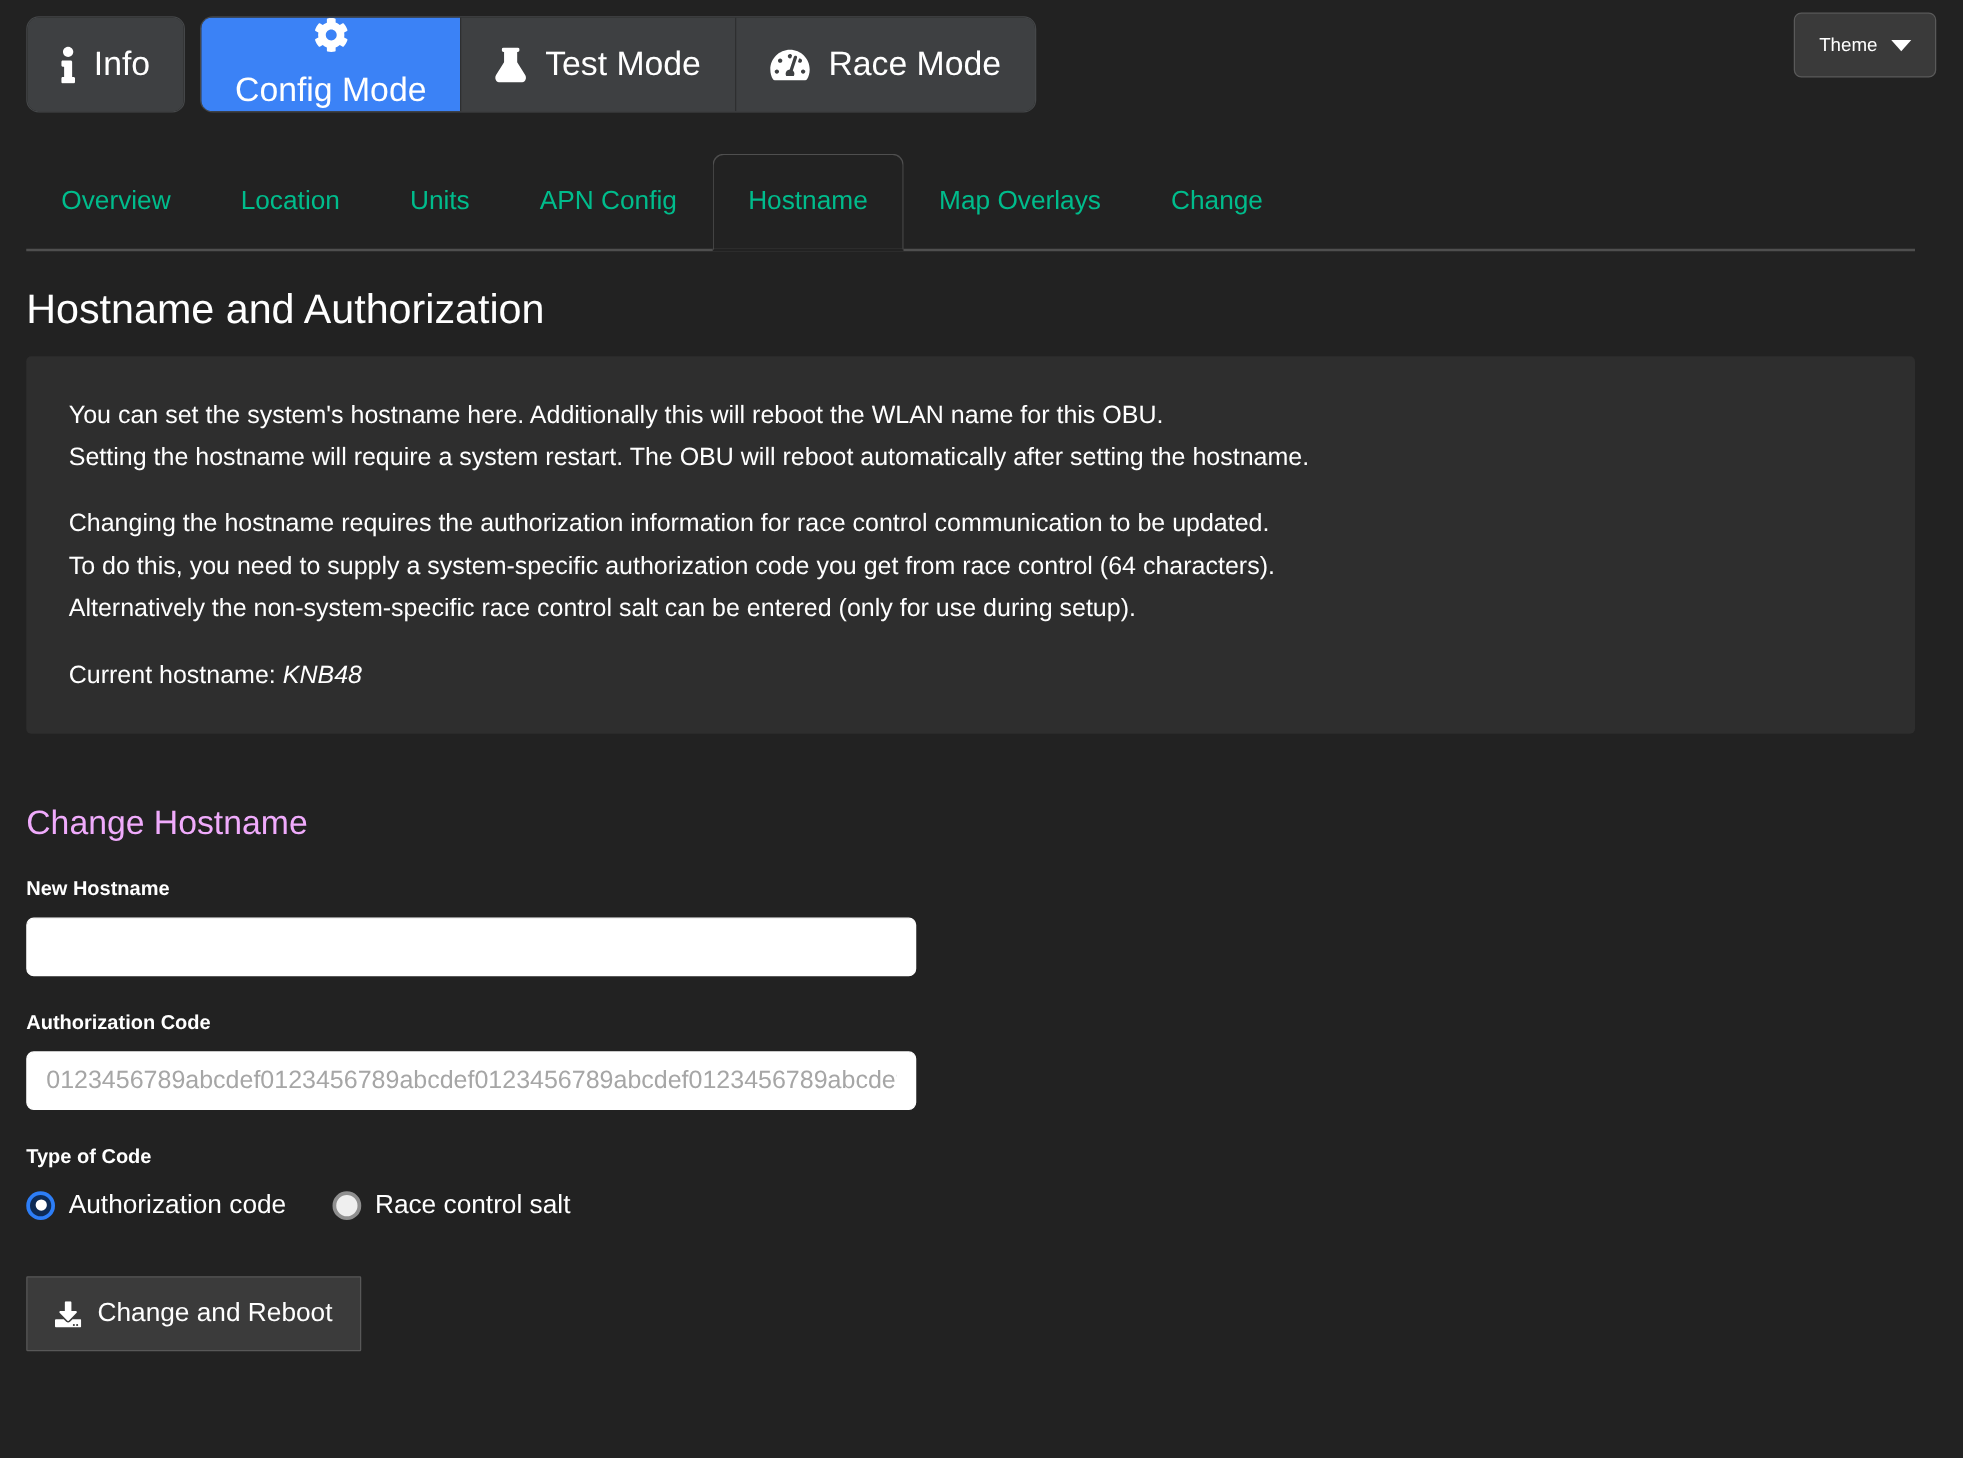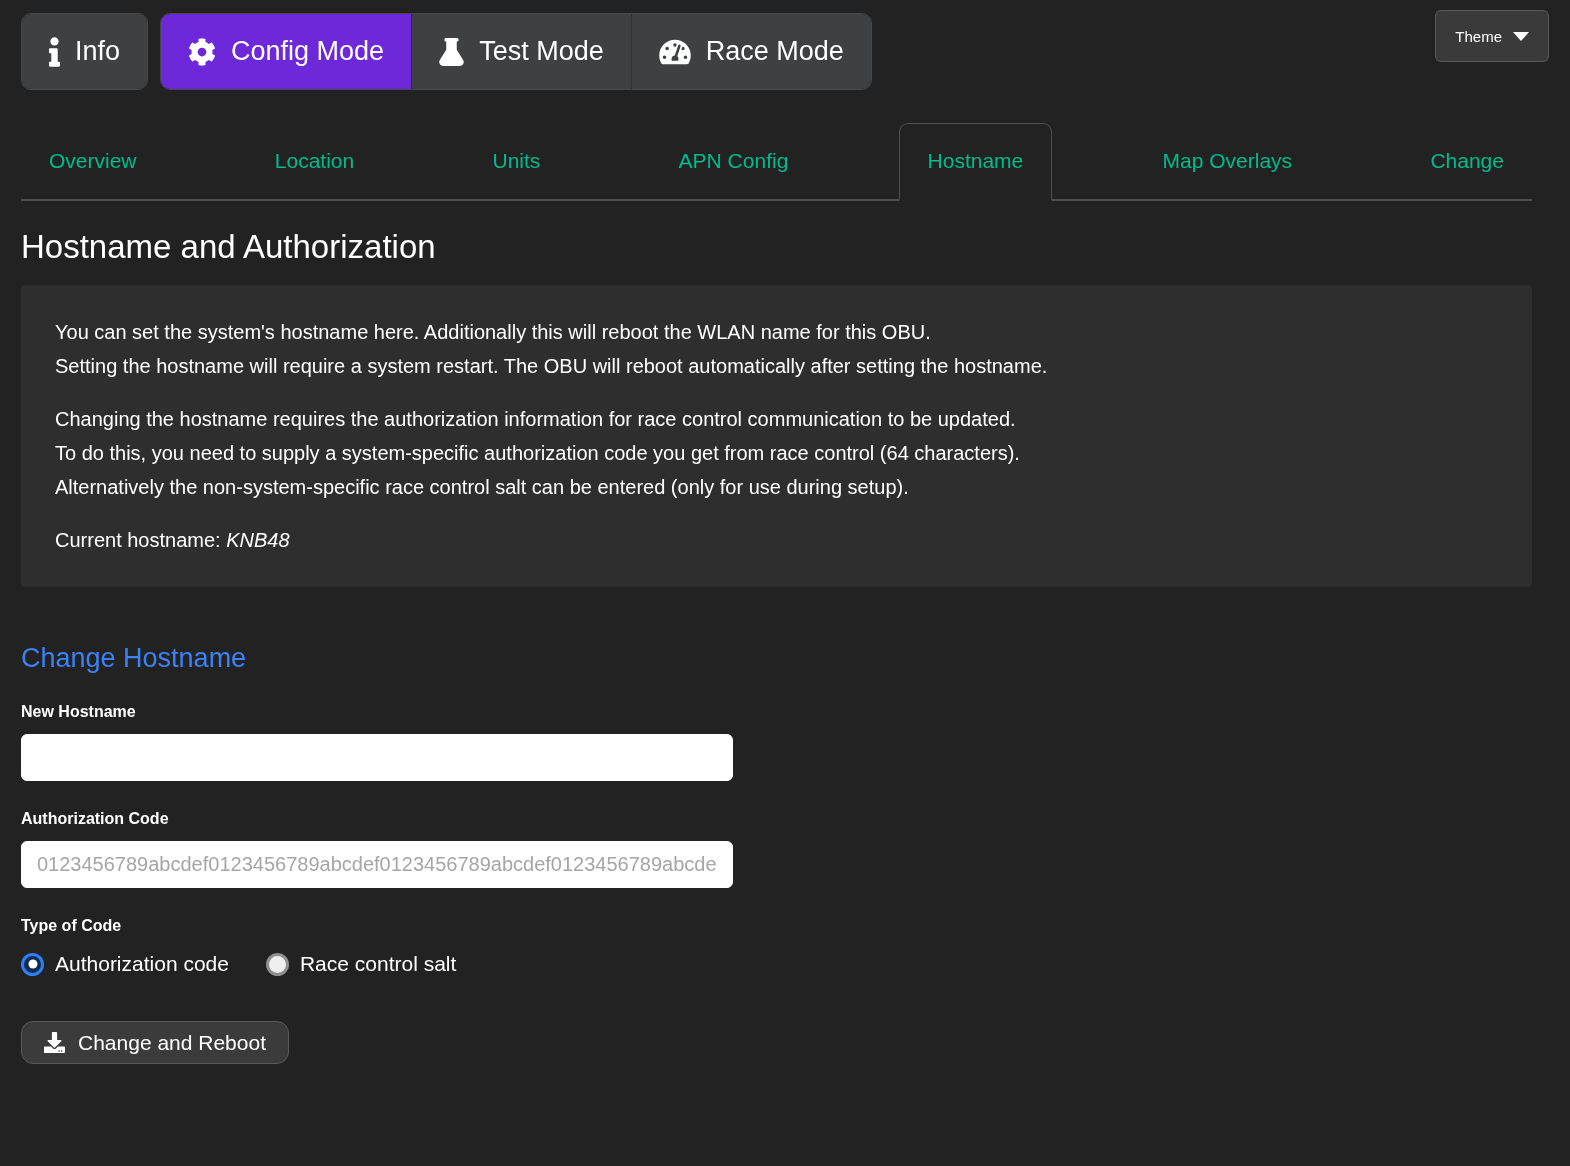--- a/index.html
+++ b/index.html
@@ -23,21 +23,21 @@
   }
   .btn-group + .btn-group { margin-left:12px; }
   .nav-btn {
     display:flex; align-items:center; gap:15px;
     height:75px; padding:0 27px;
     background:#3e4042; color:#fff;
     border:none; font-size:27px; font-weight:400;
     font-family:inherit; cursor:pointer; white-space:nowrap;
   }
   .nav-btn + .nav-btn { border-left:1px solid #2e2f30; }
-  .nav-btn.active { background:#6d28d9; }
+  .nav-btn.active { background:#3b82f6;flex-direction:column; }
   .nav-icon { display:inline-flex; align-items:center; }
   .nav-icon svg { fill:#fff; }
 
   .theme-btn {
     position:absolute; right:21px; top:10px;
     display:flex; align-items:center; gap:11px;
     height:52px; padding:0 19px;
     background:#3a3a3a; color:#fff;
     border:1px solid #5a5a5a; border-radius:6px;
     font-size:15px; font-family:inherit; cursor:pointer;
@@ -46,21 +46,20 @@
     width:0; height:0;
     border-left:8px solid transparent;
     border-right:8px solid transparent;
     border-top:9px solid #ffffff;
   }
 
   
   .tabs {
     display:flex; margin-top:33px;
     border-bottom:2px solid #4f4f4f;
-    justify-content:space-between;
   }
   .tab {
     padding:26px 28px;
     font-size:21px; color:#00bc8c;
     text-decoration:none; cursor:pointer; white-space:nowrap;
   }
   .tab.active {
     border:1px solid #4f4f4f; border-bottom:2px solid #222222;
     border-radius:9px 9px 0 0;
     margin-bottom:-2px;
@@ -73,21 +72,21 @@
     margin-top:19px;
     background:#2e2e2e;
     border-radius:4px;
     padding:30px 34px 30px 34px;
   }
   .well p { margin:0 0 19px 0; font-size:20px; line-height:34px; color:#fff; }
   .well p:last-child { margin-bottom:0; }
   .hostname-em { font-style:italic; }
 
   
-  .section-title { margin:56px 0 0 0; font-size:27px; font-weight:500; color:#3b82f6; }
+  .section-title { margin:56px 0 0 0; font-size:27px; font-weight:500; color:#f0abfc; }
   .form-label { display:block; margin-top:29px; font-size:16px; font-weight:700; color:#fff; }
   .text-input {
     display:block; margin-top:13px;
     width:712px; height:47px;
     background:#ffffff; color:#333;
     border:1px solid #ffffff; border-radius:6px;
     padding:0 15px; font-size:20px; font-family:inherit;
   }
   .text-input::placeholder { color:#a6a6a6; opacity:1; }
 
@@ -101,23 +100,23 @@
   .radio[data-checked="true"] { border-color:#2d7ef7; background:#0e2b55; }
   .radio[data-checked="true"]::after {
     content:""; position:absolute; left:50%; top:50%;
     width:9px; height:9px; border-radius:50%; background:#ffffff;
     transform:translate(-50%,-50%);
   }
 
   .submit-btn {
     margin-top:45px;
     display:inline-flex; align-items:center; gap:13px;
-    height:43px; padding:0 22px;
+    height:60px; padding:0 22px;
     background:#3b3b3b; color:#fff;
-    border:1px solid #585858; border-radius:12px;
+    border:1px solid #585858; border-radius:1px;
     font-size:21px; font-family:inherit; cursor:pointer;
   }
   .submit-btn svg { fill:#fff; }
 </style>
 </head>
 <body>
 
 <div class="page">
 
   

